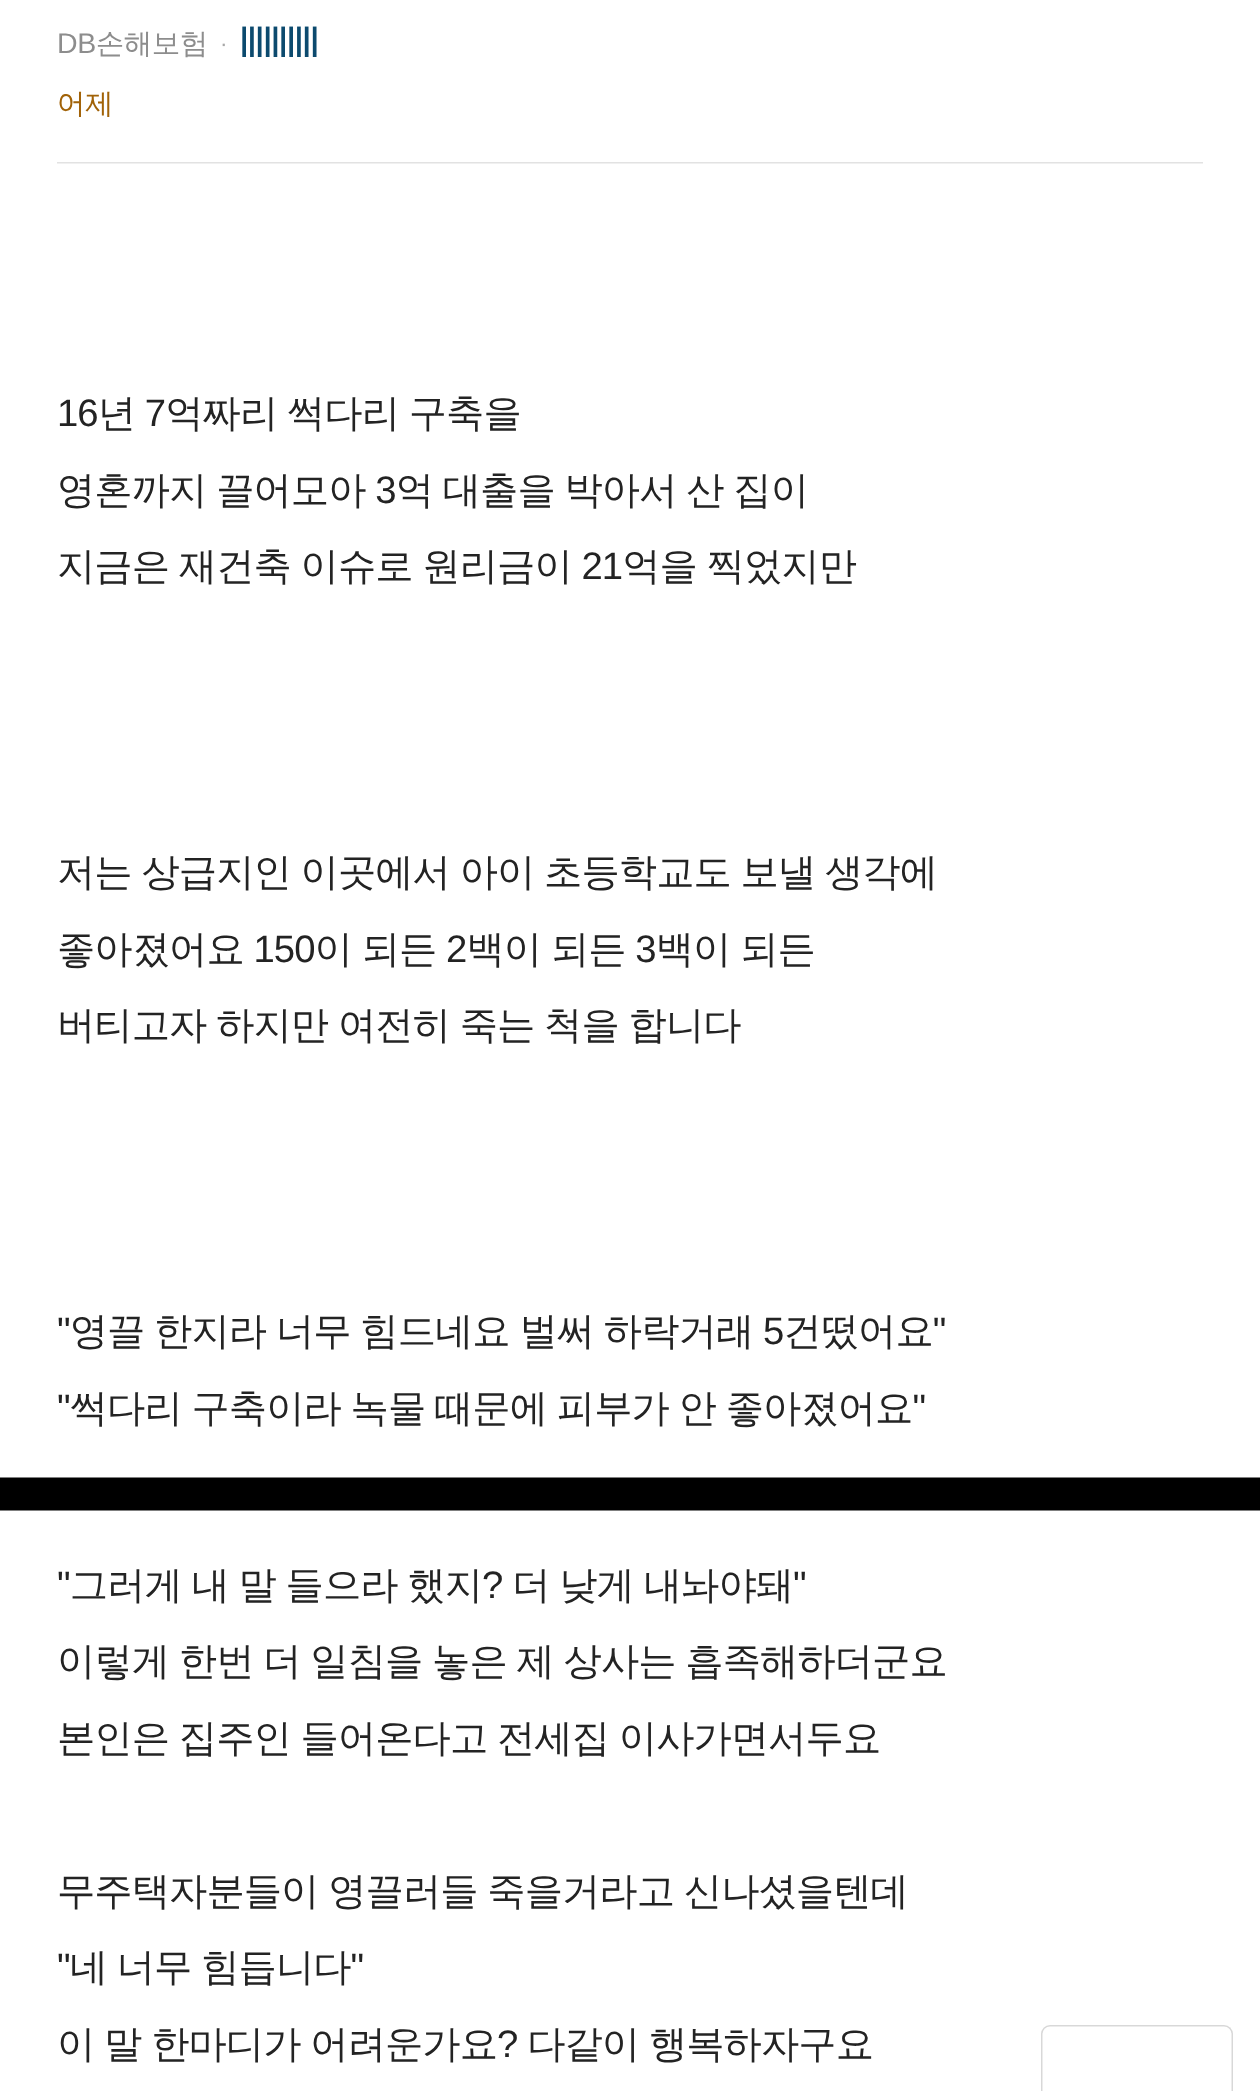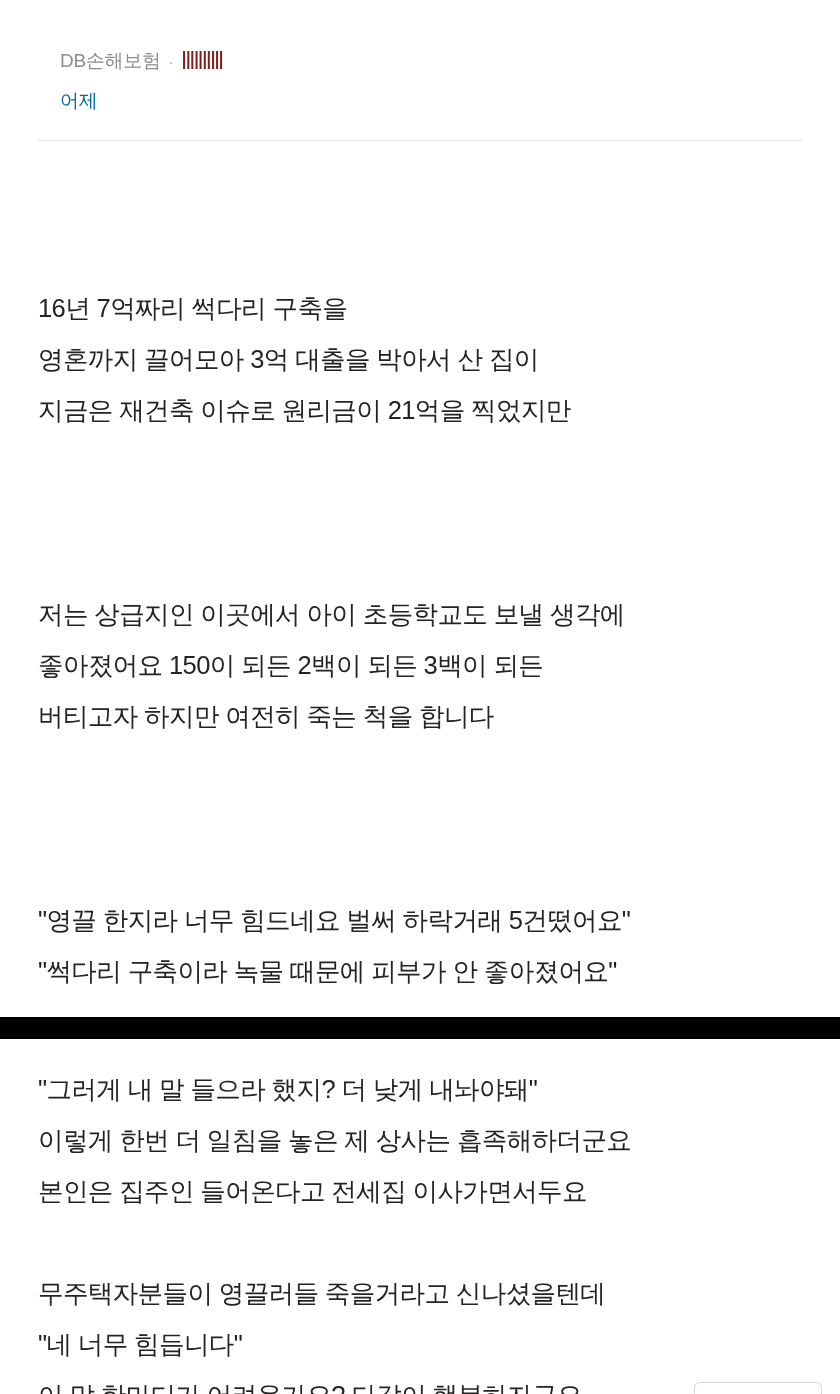--- a/index.html
+++ b/index.html
@@ -19,49 +19,48 @@
 
   .page {
     width: 840px;
     height: 1394px;
     position: relative;
     background: #ffffff;
   }
 
   
   .post-header {
-    padding: 16px 38px 0 60px;
-    margin-top: 32px;
+    padding: 16px 38px 0 38px;
   }
   .meta-line {
     display: flex;
     align-items: center;
     gap: 8px;
     height: 26px;
   }
   .author {
     font-size: 19px;
     color: #8d8d8d;
     letter-spacing: -0.3px;
   }
   .meta-dot {
     font-size: 15px;
     color: #a8a8a8;
     line-height: 1;
   }
   .masked {
-    font-size: 23px;
-    color: #7f1d1d;
+    font-size: 28px;
+    color: #0c4a6e;
     letter-spacing: -1px;
     font-family: "Liberation Sans", sans-serif;
   }
   .date-line {
     margin-top: 14px;
     font-size: 19px;
-    color: #0369a1;
+    color: #a16207;
     letter-spacing: -0.3px;
   }
   .divider {
     margin: 26px 38px 0 38px;
     height: 1px;
     background: #e2e2e2;
   }
 
   
   .post-body {

